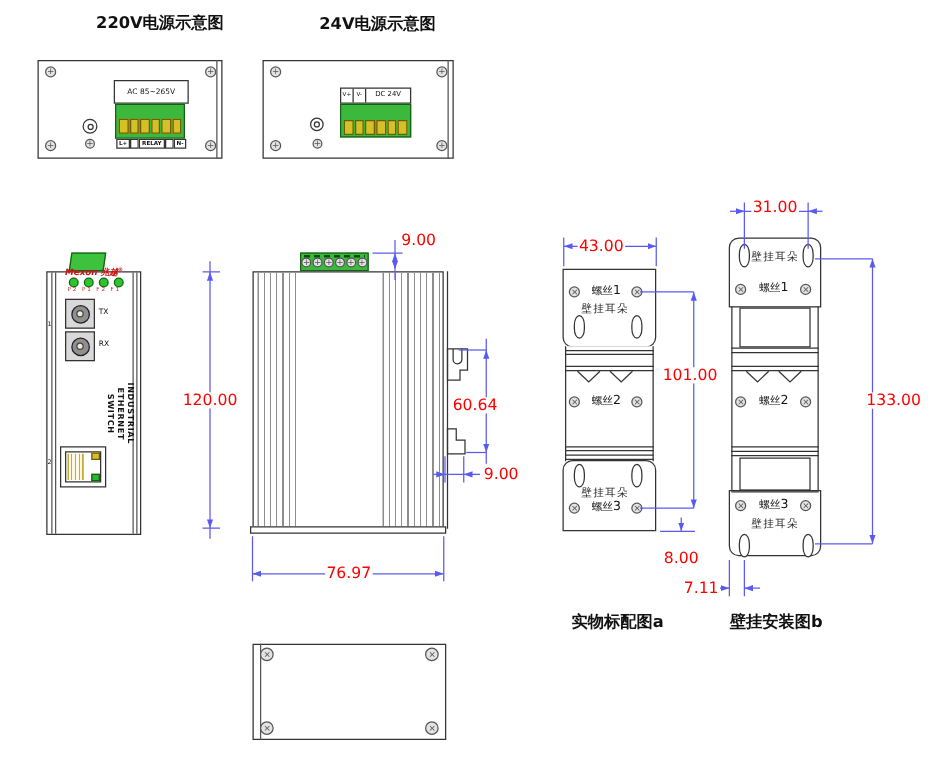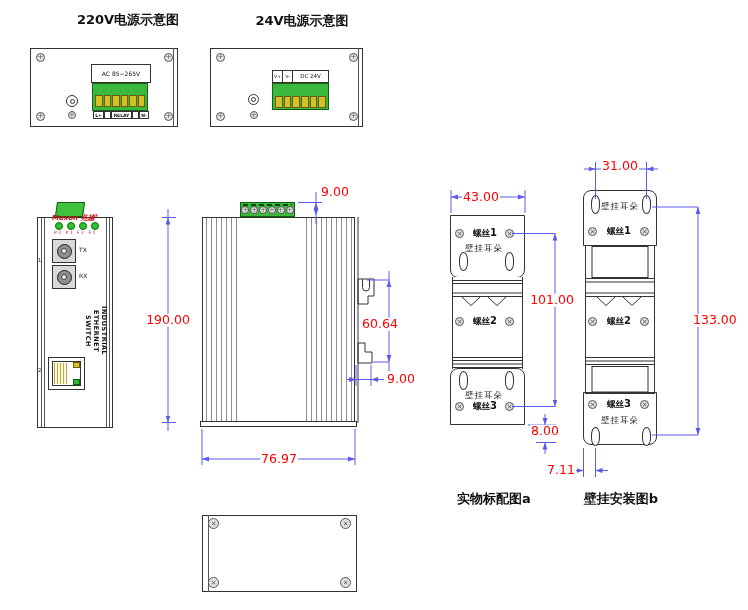--- a/index.html
+++ b/index.html
@@ -5,21 +5,21 @@
   html,body{margin:0;padding:0;background:#fff}
   #stage{position:relative;width:748px;height:610px;background:#fff;overflow:hidden;
          font-family:"DejaVu Sans","Liberation Sans",sans-serif;color:#111}
   .abs{position:absolute}
   .box{position:absolute;border:1px solid #333;background:#fff;box-sizing:border-box}
   .sides{position:absolute;border-left:1px solid #333;border-right:1px solid #333;background:#fff;box-sizing:border-box}
   .t{position:absolute;white-space:nowrap;line-height:1}
   .ctr{transform:translate(-50%,-50%)}
   .cap{font-size:13px;font-weight:bold;color:#111;z-index:4}
   .dim{font-size:12.5px;color:#fe0000;background:#fff;padding:0 1px;z-index:5}
-  .blabel{font-size:8.5px;font-weight:bold;color:#111;z-index:4}
+  .blabel{font-size:8.5px;font-weight:normal;color:#111;z-index:4}
   .blabel .num{font-size:10px}
   .ear{font-size:8.5px;color:#222;letter-spacing:1px;z-index:4}
   .sc,.sx{position:absolute;border:1px solid #555;border-radius:50%;background:#e3e3e3;color:#555;
           display:flex;align-items:center;justify-content:center;box-sizing:border-box;z-index:2}
   .sc::after{content:"+";font-size:7px;line-height:1}
   .sx::after{content:"+";font-size:8px;line-height:1;transform:rotate(45deg)}
   .slot{position:absolute;width:9px;height:19px;border:1px solid #333;border-radius:5px/9px;background:#fff;box-sizing:border-box;z-index:2}
   .vline{position:absolute;width:1px;background:#555}
   .fins{position:absolute;background:repeating-linear-gradient(90deg,#8d8d8d 0 1px,transparent 1px 5px)}
   .ysq{width:7px;height:10px;background:#d6c028;border:1px solid #6d5c08}
@@ -286,24 +286,24 @@
         <line x1="652" y1="435" x2="698" y2="435"></line>
       <line x1="698" y1="207" x2="698" y2="435" marker-start="url(#ar)" marker-end="url(#ar)"></line>
       <line x1="583.5" y1="448" x2="583.5" y2="477"></line>
         <line x1="595.5" y1="448" x2="595.5" y2="477"></line>
       <line x1="573" y1="470.5" x2="583.5" y2="470.5" marker-end="url(#ar)"></line>
       <line x1="595.5" y1="470.5" x2="608" y2="470.5" marker-start="url(#ar)"></line>
     </g>
   </svg>
 
   <div class="t dim" style="left:320px;top:186px">9.00</div>
-  <div class="t dim ctr" style="left:168px;top:320px">190.00</div>
+  <div class="t dim ctr" style="left:168px;top:320px">120.00</div>
   <div class="t dim ctr" style="left:380px;top:324px">60.64</div>
   <div class="t dim" style="left:386px;top:373px">9.00</div>
   <div class="t dim ctr" style="left:279px;top:459px">76.97</div>
   <div class="t dim ctr" style="left:481px;top:197px">43.00</div>
   <div class="t dim ctr" style="left:552px;top:300px">101.00</div>
   <div class="t dim ctr" style="left:620px;top:166px">31.00</div>
   <div class="t dim" style="left:692px;top:314px">133.00</div>
-  <div class="t dim ctr" style="left:545px;top:431px">8.00</div>
+  <div class="t dim ctr" style="left:545px;top:447px">8.00</div>
   <div class="t dim" style="left:546px;top:464px">7.11</div>
 
 </div>
 
 </body></html>

